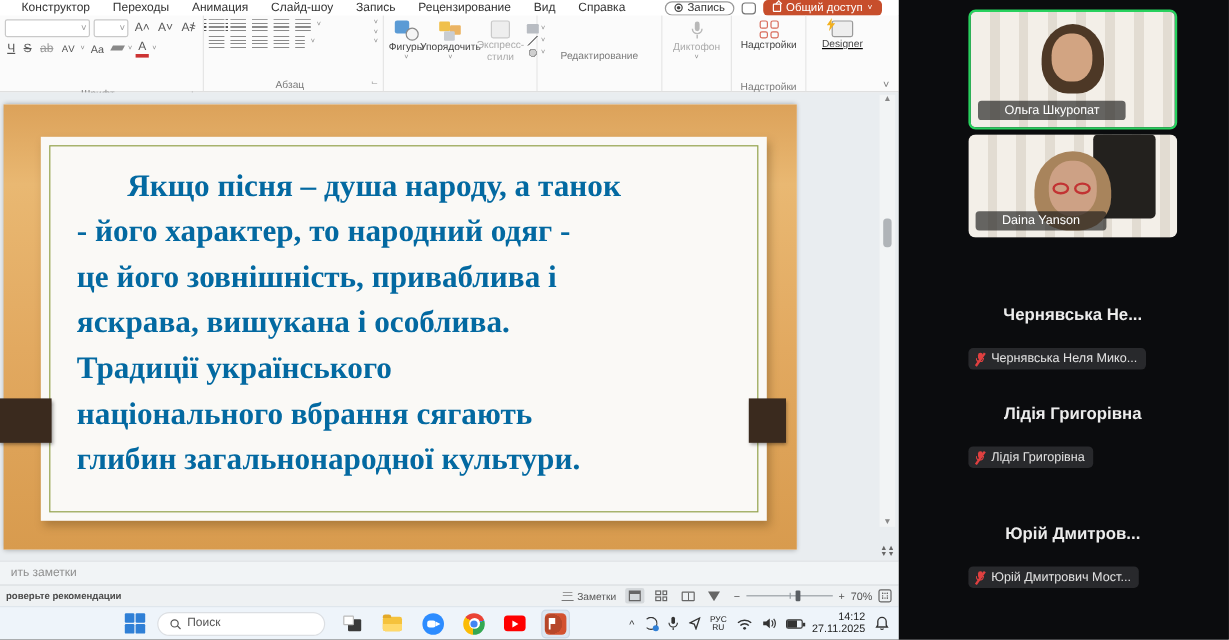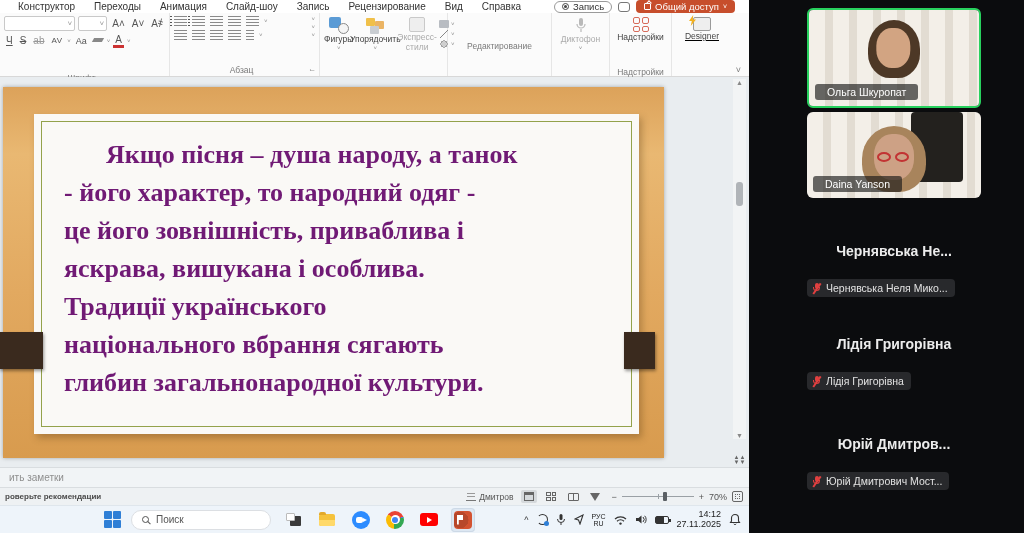--- a/index.html
+++ b/index.html
@@ -87,21 +87,21 @@
   .addins-ic i { border:1.5px solid #d86b5a; border-radius:2px; }
   .des-ic { width:18px; height:14px; border:1.5px solid #9a9a9a; border-radius:2px; position:relative; background:#eee; }
   .des-ic::before { content:""; position:absolute; left:-5px; top:-3px; width:7px; height:11px; background:#f2b01e; clip-path:polygon(60% 0,0 55%,40% 55%,25% 100%,100% 40%,55% 40%); }
   .ribbon-collapse { position:absolute; right:8px; bottom:1px; font-size:9px; color:#777; }
 
   
   .slide-area { height:390px; background:#e9edf0; position:relative; }
   .canvas { position:absolute; left:3px; top:10px; width:661px; height:371px; background:linear-gradient(180deg,#dca25a 0%,#e9b872 18%,#e2a960 55%,#d89b4e 100%); box-shadow:0 0 4px rgba(0,0,0,.3); }
   .card { position:absolute; left:31px; top:27px; right:25px; bottom:24px; background:#faf9f6; box-shadow:3px 4px 7px rgba(90,60,20,.35); }
   .card-frame { position:absolute; inset:7px; border:1.5px solid #93a24b; }
-  .slide-text { position:absolute; left:30px; right:16px; top:22px; font-family:"Liberation Serif", serif; font-weight:bold; font-size:26px; line-height:38px; color:#701a75; }
+  .slide-text { position:absolute; left:30px; right:16px; top:22px; font-family:"Liberation Serif", serif; font-weight:bold; font-size:26px; line-height:38px; color:#0369a1; }
   .slide-text .ln.first { text-indent:42px; }
   .clip { position:absolute; background:#3a2a1e; box-shadow:1px 2px 3px rgba(0,0,0,.4); }
   .clip.l { left:-4px; top:245px; width:44px; height:37px; }
   .clip.r { right:9px; top:245px; width:31px; height:37px; }
 
   
   .vscroll { position:absolute; right:3px; top:2px; width:13px; height:360px; background:#f2f4f5; display:flex; flex-direction:column; align-items:center; font-size:7px; color:#888; }
   .vthumb { width:7px; height:24px; background:#b0b4b8; border-radius:3px; margin-top:96px; }
   .vscroll .tri.bot { margin-top:auto; }
   .slide-nav { position:absolute; right:3px; bottom:2px; width:13px; display:flex; flex-direction:column; align-items:center; font-size:6px; color:#666; line-height:5px; }
@@ -172,23 +172,23 @@
   .curtain { position:absolute; inset:0; background:repeating-linear-gradient(90deg,#f3efe8 0 16px,#e2dcd2 16px 24px); }
   .hair { position:absolute; border-radius:50% 50% 42% 42%; }
   .face { position:absolute; border-radius:45%; }
   .t1 .hair { left:50%; transform:translateX(-50%); top:10px; width:52px; height:58px; background:#4d3826; }
   .t1 .face { left:50%; transform:translateX(-52%); top:18px; width:34px; height:40px; background:#d2a482; }
   .t2 .dark-right { position:absolute; right:18px; top:0; width:52px; height:70px; background:#23211e; border-radius:4px; }
   .t2 .hair { left:50%; transform:translateX(-50%); top:14px; width:64px; height:66px; background:#a8845c; }
   .t2 .face { left:50%; transform:translateX(-50%); top:22px; width:40px; height:46px; background:#cda185; }
   .glasses { position:absolute; left:50%; transform:translateX(-50%); top:40px; width:34px; height:10px; display:flex; gap:4px; }
   .glasses i { width:14px; height:10px; border:2px solid #c23333; border-radius:50%; }
-  .name-pill { position:absolute; left:6px; bottom:6px; background:rgba(25,25,25,.65); color:#fff; font-size:10.5px; padding:2px 12px; border-radius:3px; white-space:nowrap; }
+  .name-pill { position:absolute; left:6px; bottom:6px; background:rgba(25,25,25,.65); color:#fff; font-size:10.5px; padding:2px 22px; border-radius:3px; white-space:nowrap; }
   .audio { position:absolute; left:58px; width:174px; }
-  .audio.a1 { top:243px; } .audio.a2 { top:336px; } .audio.a3 { top:436px; }
+  .audio.a1 { top:254px; } .audio.a2 { top:336px; } .audio.a3 { top:436px; }
   .aname { font-weight:bold; font-size:14px; color:#ececec; text-align:center; white-space:nowrap; }
   .apill { display:inline-flex; align-items:center; gap:5px; background:#28292c; border-radius:4px; padding:3px 7px 3px 5px; font-size:10.5px; color:#e2e2e2; margin-top:20px; max-width:174px; white-space:nowrap; overflow:hidden; }
   .mutemic { position:relative; width:9px; height:11px; flex:none; }
   .mutemic .body { position:absolute; left:3px; top:0; width:4px; height:6px; background:#e04040; border-radius:2px; }
   .mutemic .stand { position:absolute; left:1px; top:4px; width:7px; height:4px; border:1px solid #e04040; border-top:none; border-radius:0 0 4px 4px; }
   .mutemic .slash { position:absolute; left:4px; top:-1px; width:1.5px; height:13px; background:#e04040; transform:rotate(35deg); }
   .tri { display:inline-block; }
 </style>
 </head>
 <body>
@@ -401,21 +401,21 @@
 
   <div class="notes-bar">
     <span>ить заметки</span>
   </div>
 
   <div class="status-bar">
     <span class="acc-text">роверьте рекомендации</span>
     <div class="status-right">
       <span class="notes-btn">
         <span class="nb-ic"></span>
-        <span>Дмитров</span>
+        <span>Заметки</span>
       </span>
       <span class="view-ics">
         <span class="vic active">
             <span class="vi-normal"></span>
           </span>
         <span class="vic">
             <span class="vi-grid">
               <i></i>
               <i></i>
               <i></i>

